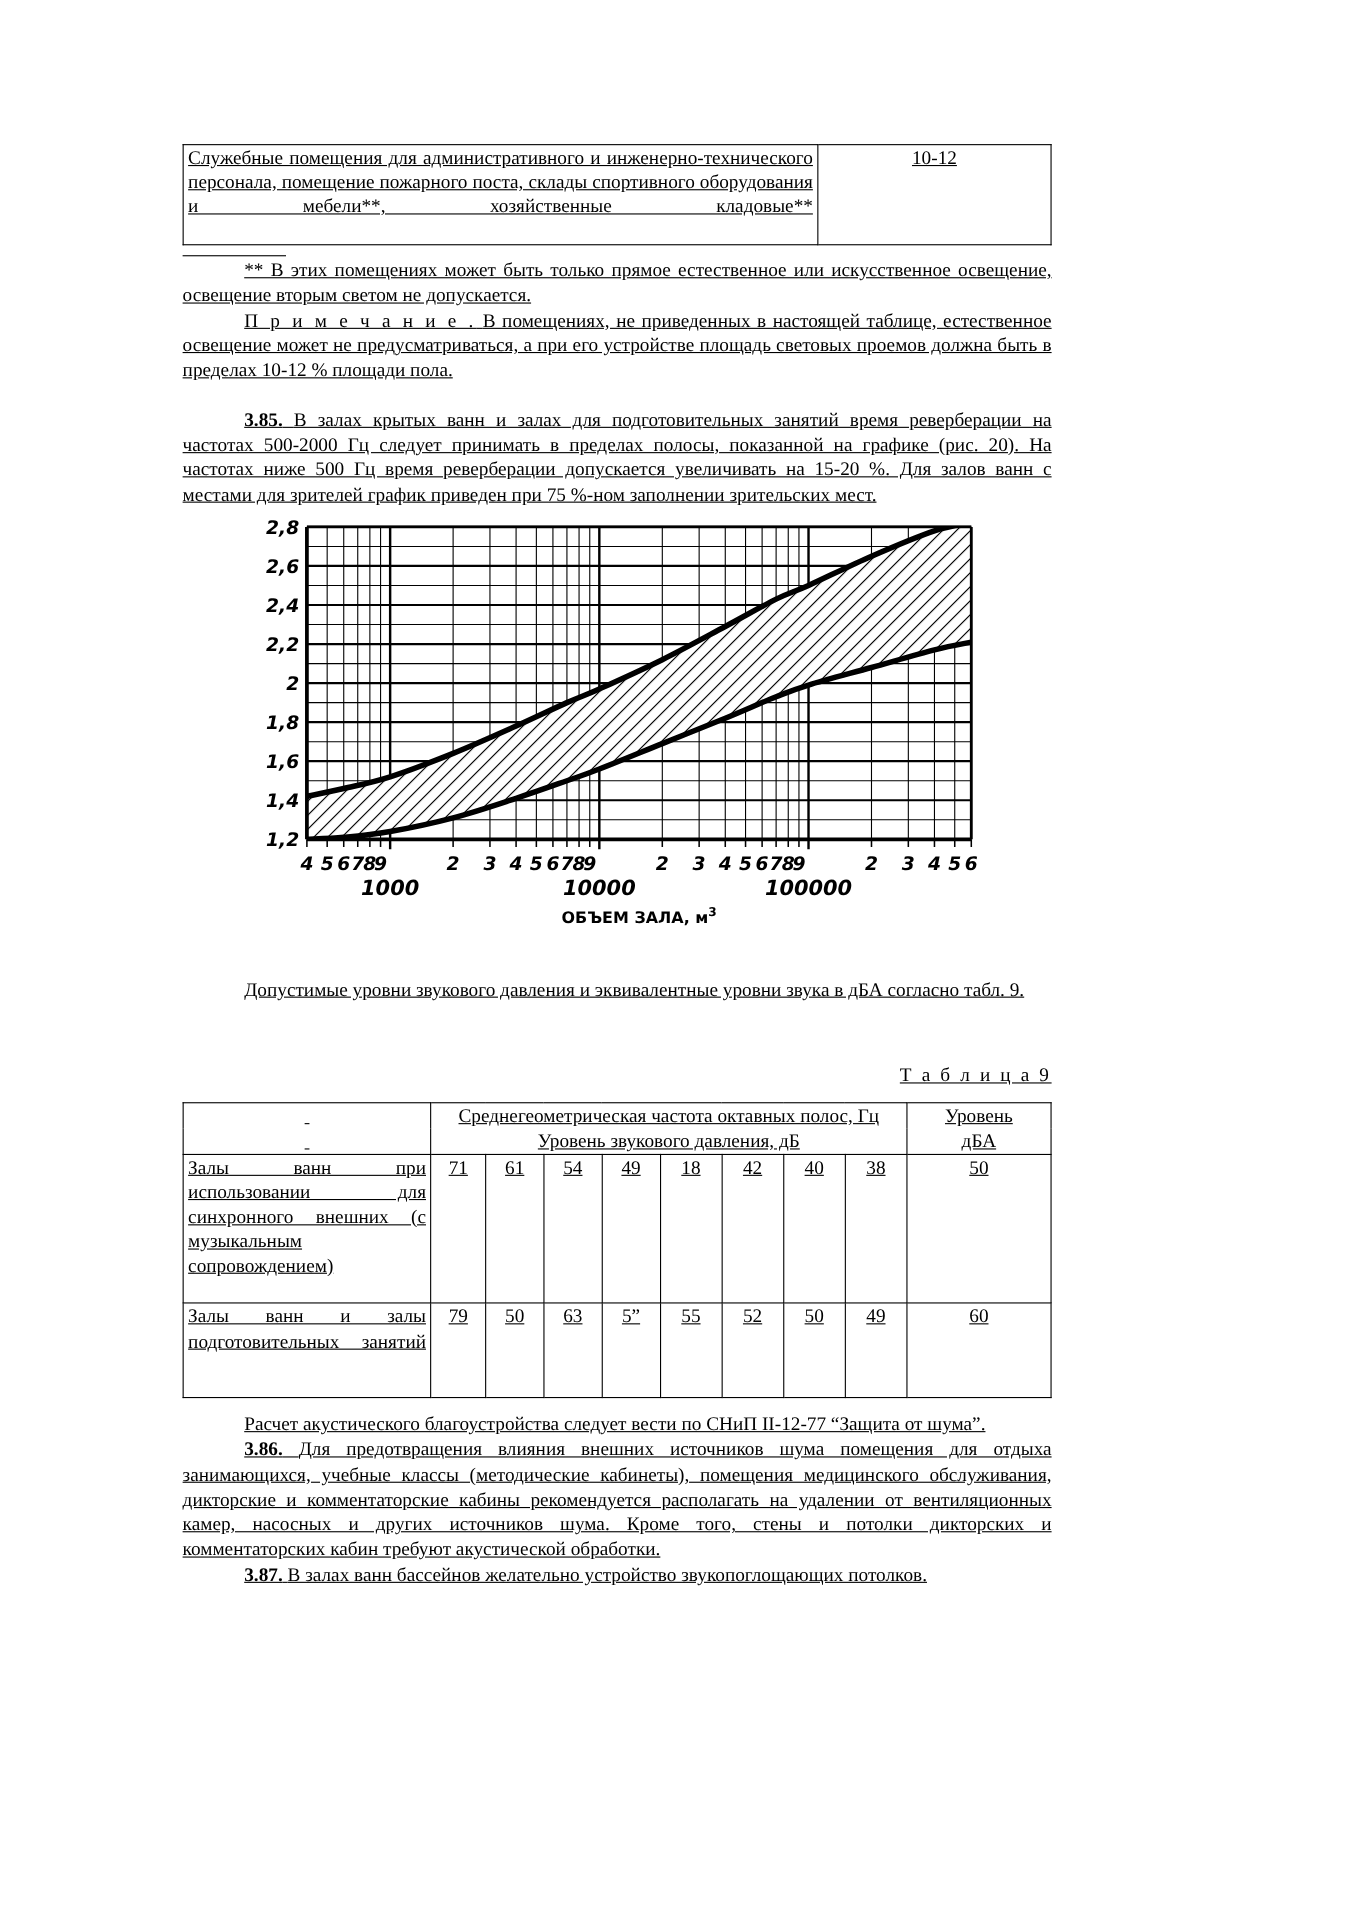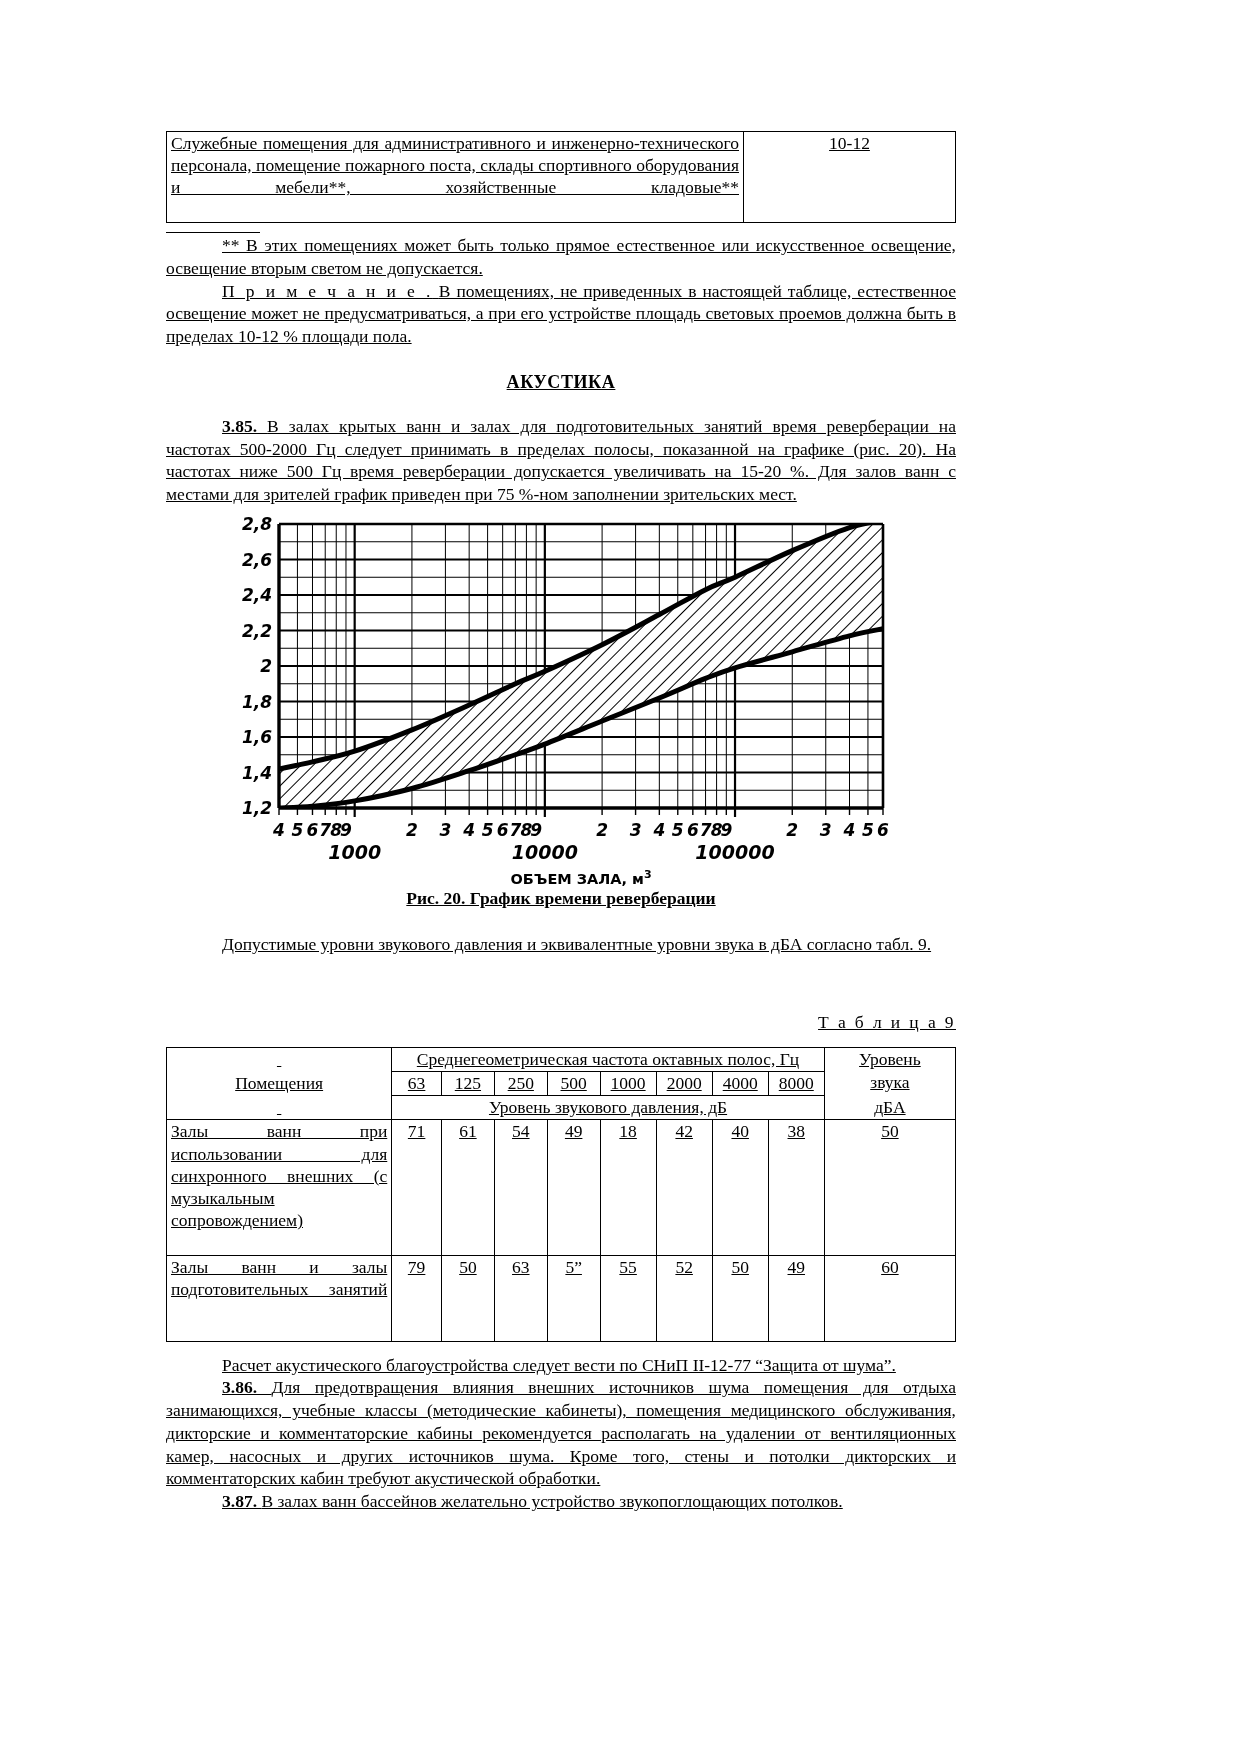--- a/index.html
+++ b/index.html
@@ -163,21 +163,20 @@
       <td class="val">10-12</td>
     </tr>
   </tbody>
     </table>
 
   <div class="fn-rule"></div>
 
   <p class="para indent">** В этих помещениях может быть только прямое естественное или искусственное освещение, освещение вторым светом не допускается.</p>
   <p class="para indent"><span class="spaced">П р и м е ч а н и е .</span> <span>В помещениях, не приведенных в настоящей таблице, естественное освещение может не предусматриваться, а при его устройстве площадь световых проемов должна быть в пределах 10-12 % площади пола.</span></p>
 
-  <div class="sec-head">АКУСТИКА</div>
 
   <p class="para indent" style="margin-top:22px"><span class="bold">3.85.</span> <span>В залах крытых ванн и залах для подготовительных занятий время реверберации на частотах 500-2000 Гц следует принимать в пределах полосы, показанной на графике (рис. 20). На частотах ниже 500 Гц время реверберации допускается увеличивать на 15-20 %. Для залов ванн с местами для зрителей график приведен при 75 %-ном заполнении зрительских мест.</span></p>
 
   <div class="figure">
     <div class="chart-wrap">
       <svg class="chart" id="chart-svg" width="660" height="372" viewBox="0 0 660 372">
           <defs>
             <pattern id="hatch" width="9" height="9" patternTransform="rotate(45)" patternUnits="userSpaceOnUse">
               <rect width="9" height="9" fill="#ffffff"></rect>
               <line x1="0" y1="0" x2="0" y2="9" stroke="#000" stroke-width="2"></line>
@@ -309,21 +308,20 @@
           <text x="652" y="320" text-anchor="middle" font-family="&quot;DejaVu Sans&quot;, sans-serif" font-size="17" font-weight="bold" font-style="italic" fill="#000">6</text>
           <line x1="123.67659290412627" y1="292" x2="123.67659290412627" y2="301" stroke="#000" stroke-width="2.2"></line>
           <text x="123.67659290412627" y="343" text-anchor="middle" font-family="&quot;DejaVu Sans&quot;, sans-serif" font-size="19" font-weight="bold" font-style="italic" fill="#000">1000</text>
           <line x1="313.8474509605103" y1="292" x2="313.8474509605103" y2="301" stroke="#000" stroke-width="2.2"></line>
           <text x="313.8474509605103" y="343" text-anchor="middle" font-family="&quot;DejaVu Sans&quot;, sans-serif" font-size="19" font-weight="bold" font-style="italic" fill="#000">10000</text>
           <line x1="504.0183090168943" y1="292" x2="504.0183090168943" y2="301" stroke="#000" stroke-width="2.2"></line>
           <text x="504.0183090168943" y="343" text-anchor="middle" font-family="&quot;DejaVu Sans&quot;, sans-serif" font-size="19" font-weight="bold" font-style="italic" fill="#000">100000</text>
           <text x="350" y="368" text-anchor="middle" font-family="&quot;DejaVu Sans&quot;, sans-serif" font-size="14.5" font-weight="bold" fill="#000">ОБЪЕМ ЗАЛА, м<tspan dy="-6" font-size="11">3</tspan></text>
         </svg>
     </div>
-    <div class="fig-caption">Рис. 20. График времени реверберации</div>
   </div>
 
   <p class="para indent" style="margin-top:22px">Допустимые уровни звукового давления и эквивалентные уровни звука в дБА согласно табл. 9.</p>
 
   <div class="tbl9-label">Т а б л и ц а  9</div>
 
   <table id="table9">
     <colgroup>
       <col style="width:213px">
       <col style="width:47px">
@@ -337,32 +335,20 @@
       <col style="width:124px">
     </colgroup>
 
     <tbody>
         <tr>
       <td class="hdr-premises nbbot" rowspan="1">&nbsp;</td>
       <td class="freq-head" colspan="8">Среднегеометрическая частота октавных полос, Гц</td>
       <td class="c nbbot">Уровень</td>
     </tr>
 
-    <tr class="freq-nums">
-      <td class="hdr-premises nbtop nbbot">Помещения</td>
-      <td>63</td>
-      <td>125</td>
-      <td>250</td>
-      <td>500</td>
-      <td>1000</td>
-      <td>2000</td>
-      <td>4000</td>
-      <td>8000</td>
-      <td class="c nbtop nbbot">звука</td>
-    </tr>
 
     <tr>
       <td class="hdr-premises nbtop">&nbsp;</td>
       <td class="c" colspan="8" style="border-top:none">Уровень звукового давления, дБ</td>
       <td class="c nbtop">дБА</td>
     </tr>
 
     <tr>
       <td class="premises" style="height:108px">
         <span class="jfull" style="display:block">Залы ванн при использовании для синхронного внешних (с музыкальным сопровождением)</span>

